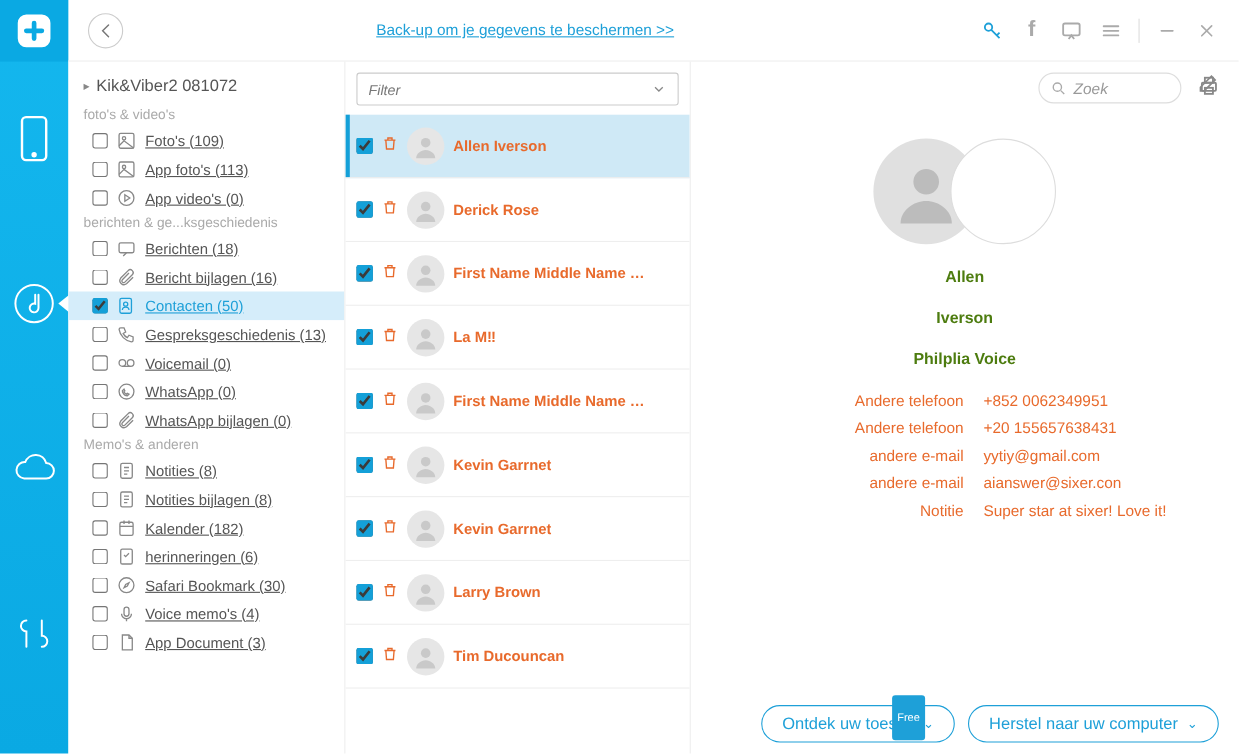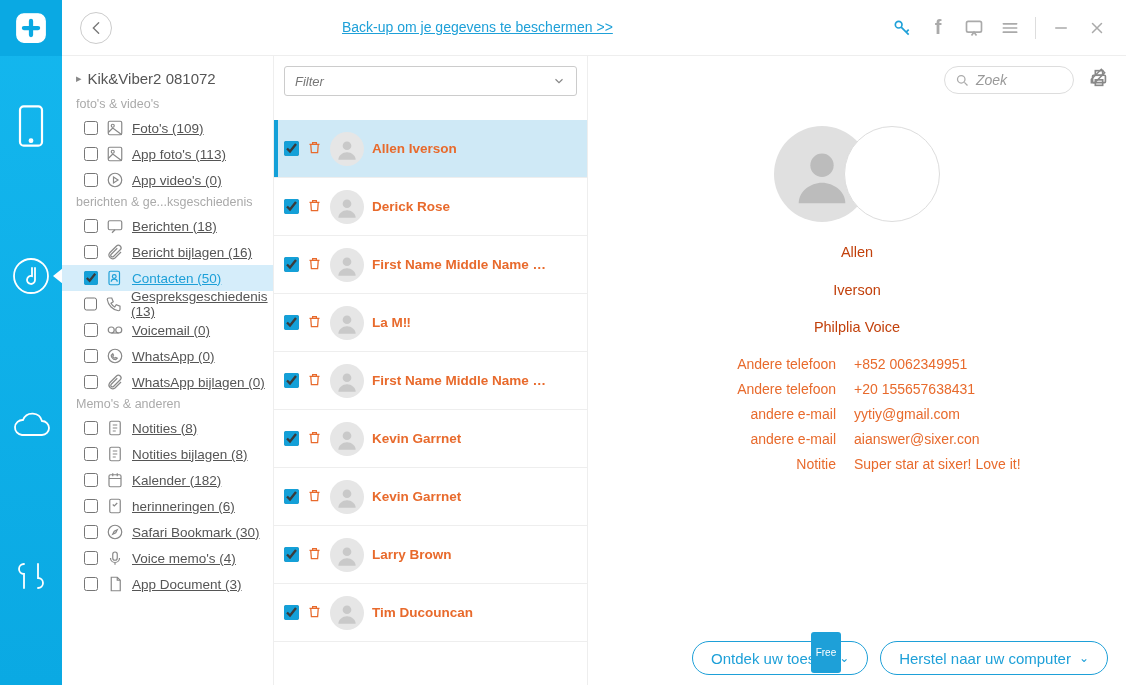--- a/index.html
+++ b/index.html
@@ -32,35 +32,35 @@
   .backup-link { margin-left:230px; color:#1ea0d8; text-decoration:underline; font-size:14px; line-height:1.3; }
   .topbar-right { margin-left:auto; display:flex; align-items:center; gap:14px; color:#aaa; }
   .top-ico { width:22px; height:22px; display:flex; align-items:center; justify-content:center; cursor:pointer; font-size:20px; color:#aaa;}
   .key-ico { color:#1ea0d8; }
 
   
   .main { position:absolute; left:62px; top:56px; right:0; bottom:0; display:flex; }
 
   
   .tree {
-    width: 212px; border-right:1px solid #eee; padding:10px 0 0 0; overflow-y:auto;
+    width: 252px; border-right:1px solid #eee; padding:10px 0 0 0; overflow-y:auto;
     font-size:13.5px; color:#555;
   }
   .tree-title { padding:4px 14px 8px; font-size:15px; color:#555; display:flex; align-items:center; gap:6px;}
   .tree-title::before{content:"▸"; font-size:11px; color:#888;}
   .tree-group { padding:2px 14px 4px; font-size:12.5px; color:#aaa;}
   .tree-row { display:flex; align-items:center; gap:8px; padding:3px 6px 3px 22px; height:26px; cursor:pointer;text-decoration:underline;}
   .tree-row input[type=checkbox]{ width:14px; height:14px; accent-color:#14a0d8;}
   .tree-row .ti { width:18px; height:18px; display:flex; align-items:center; justify-content:center; color:#888;}
   .tree-row.selected { background:#d5edfa; color:#1ea0d8; }
   .tree-row.selected .ti { color:#1ea0d8; }
 
   
   .center { width:314px; display:flex; flex-direction:column; border-right:1px solid #eee;}
-  .filter-row { padding:10px 10px 24px; }
+  .filter-row { padding:10px 10px 8px; }
   .filter-select {
     width:100%; height:30px; border:1px solid #ccc; border-radius:3px; padding:0 10px;
     display:flex; align-items:center; justify-content:space-between; color:#777; font-style:italic; font-size:13px; cursor:pointer;
   }
   .contacts { flex:1; overflow-y:auto; }
   .contact {
     display:flex; align-items:center; gap:8px; padding:16px 10px; height:58px;
     border-bottom:1px solid #eee; cursor:pointer; position:relative;
   }
   .contact input[type=checkbox]{ width:15px; height:15px; accent-color:#14a0d8;}
@@ -89,21 +89,21 @@
 
   .edit-btn { cursor:pointer; }
 
   .avatars-big { display:flex; justify-content:center; margin-top:60px; }
   .av-circle {
     width:96px; height:96px; border-radius:50%; background:#e0e0e0; display:flex; align-items:center; justify-content:center;
   }
   .av-circle.right { background:#fff; border:1px solid #ddd; margin-left:-26px;}
   .av-person { fill:#bcbcbc; }
 
-  .detail-names { text-align:center; margin-top:12px; color:#c2410c; font-weight:400; font-size:14.5px; line-height:2.6;}
+  .detail-names { text-align:center; margin-top:12px; color:#4d7c0f; font-weight:700; font-size:14.5px; line-height:2.6;}
   .detail-fields { }
   .df-row { display:flex; gap:18px; margin:9px 0; font-size:14px;}
   .df-label { width:230px; text-align:right; color:#e86a2c;}
   .df-value { color:#e86a2c; text-align:left;}
 
   
   .footer {
     position:absolute; right:18px; bottom:10px; display:flex; gap:12px;
   }
   .pill-btn {

